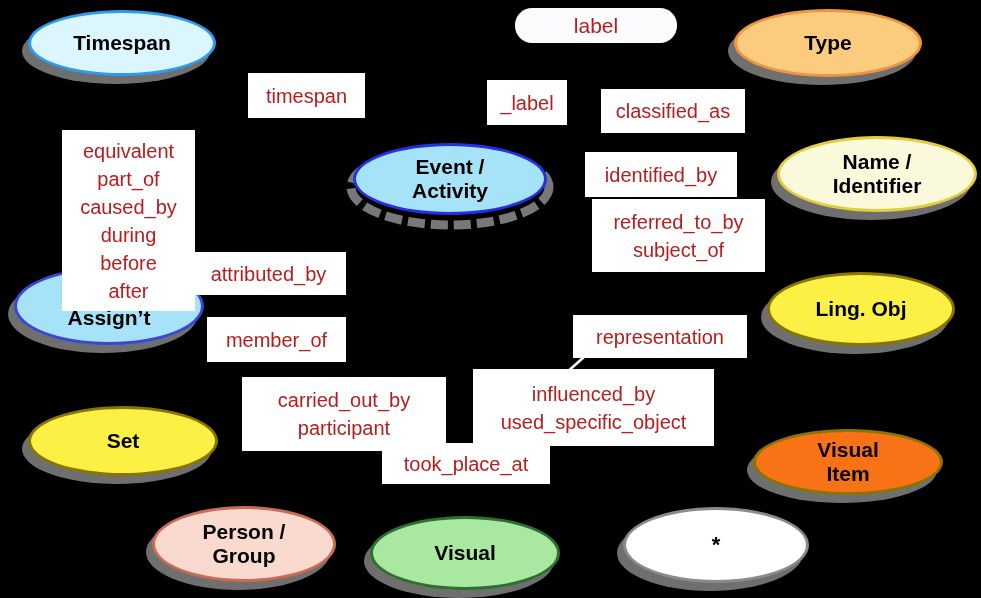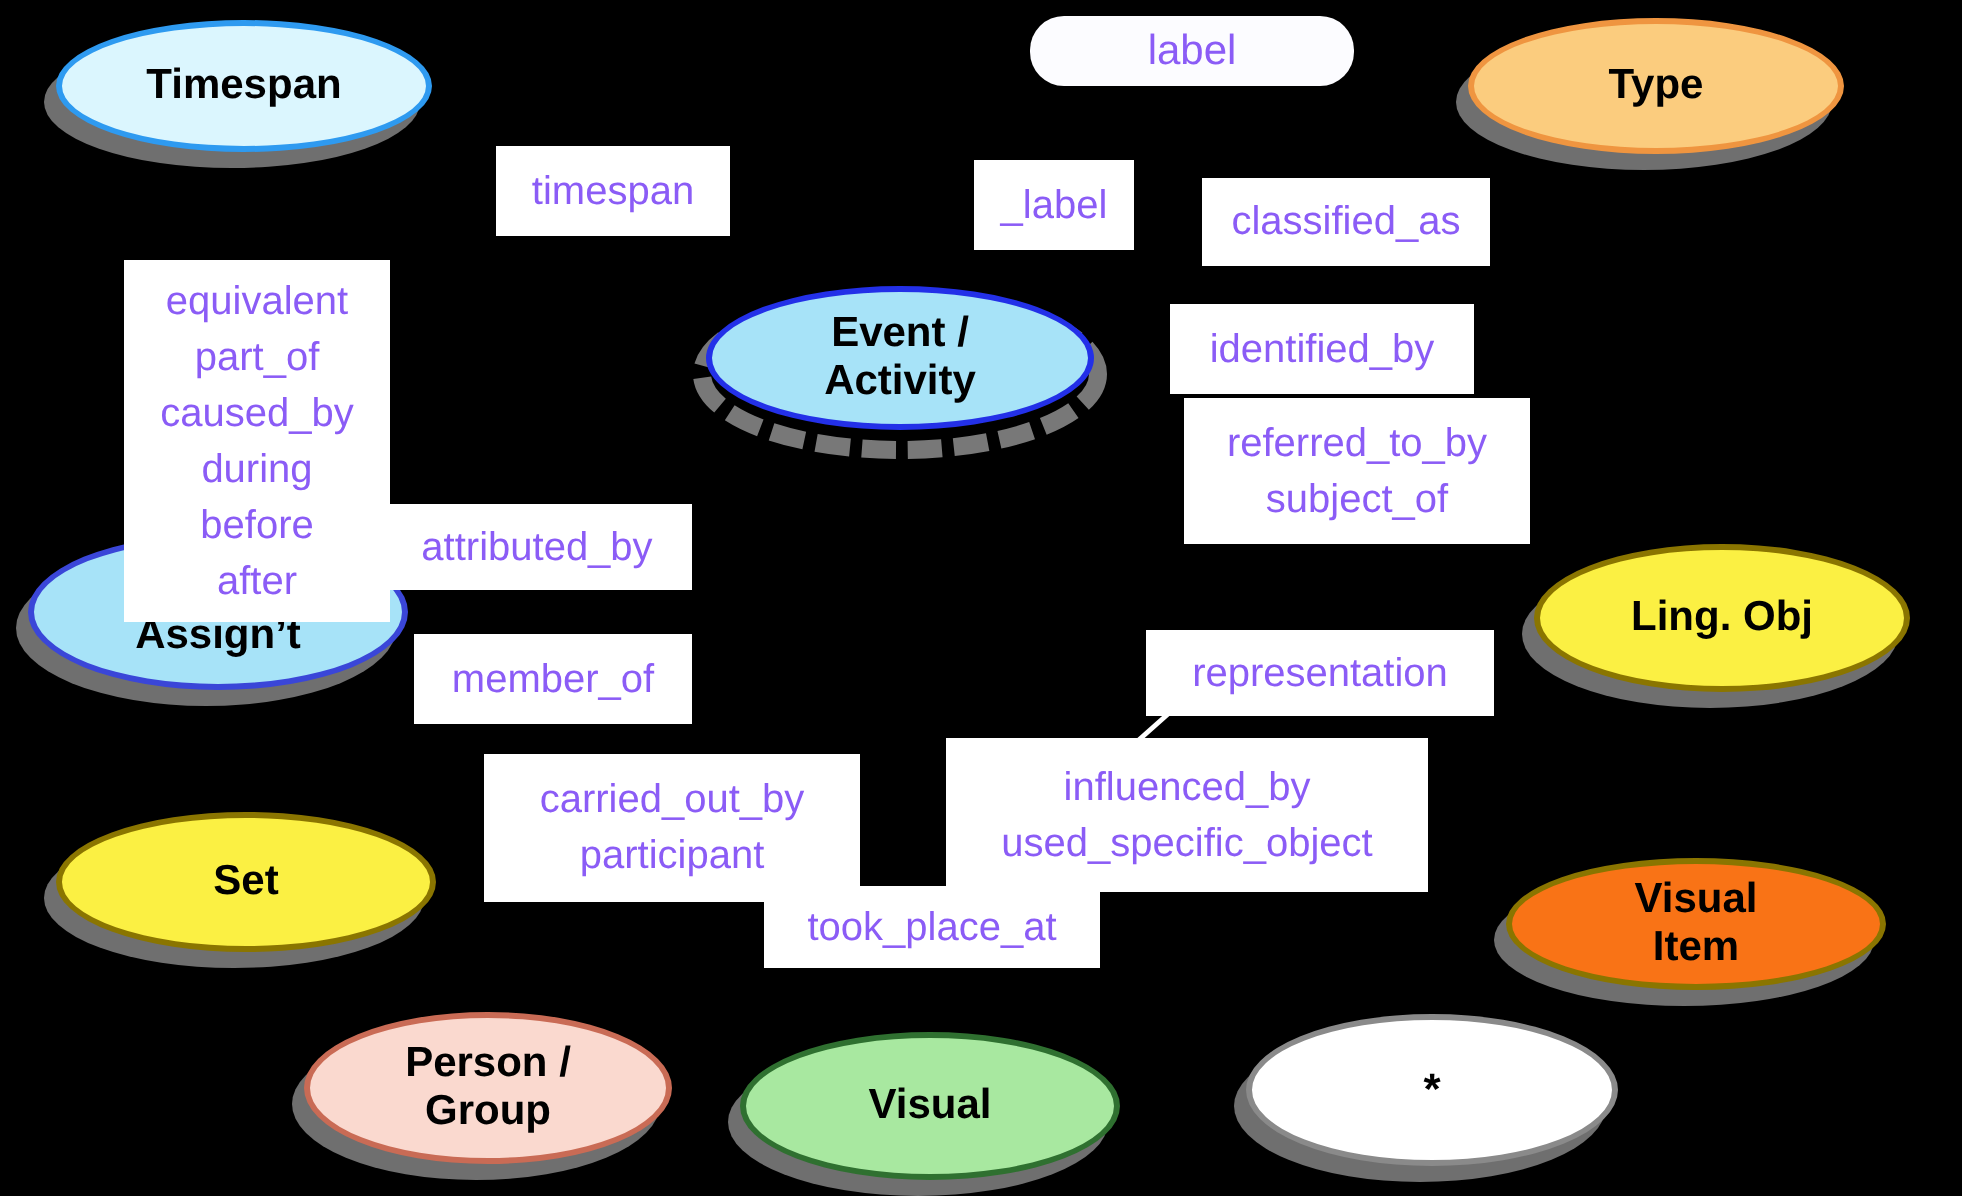--- a/index.html
+++ b/index.html
@@ -9,21 +9,21 @@
   }
   .node{
     position:absolute;border-radius:50%;border:3px solid #000;
     display:flex;align-items:center;justify-content:center;text-align:center;
     font-weight:bold;font-size:21px;line-height:1.15;color:#000;
     box-shadow:-6px 8px 0 #6f6f6f;z-index:3;box-sizing:border-box;
   }
   .node .lbl{white-space:pre-line;}
   .node.no-shadow{box-shadow:none;}
   .box{
-    position:absolute;background:#ffffff;color:#8b5cf6;
+    position:absolute;background:#ffffff;color:#b91c1c;
     display:flex;align-items:center;justify-content:center;text-align:center;
     font-size:20px;line-height:28px;white-space:pre-line;
     z-index:4;box-sizing:border-box;
   }
   .pill{border-radius:17px;background:#fcfcff;z-index:5;}
   .ring-svg{position:absolute;left:0;top:0;z-index:2;}
   .tail-svg{position:absolute;left:0;top:0;z-index:5;pointer-events:none;}
 </style>
 </head>
 <body>
@@ -40,20 +40,24 @@
 
   <div class="node" style="left: 734px; top: 9px; width: 188px; height: 68px; background: rgb(251, 204, 126); border-color: rgb(239, 149, 64);">
     <span class="lbl">Type</span>
   </div>
 
   <div class="node no-shadow" style="left: 353px; top: 143px; width: 194px; height: 72px; background: rgb(167, 227, 248); border-color: rgb(35, 48, 232);">
     <span class="lbl">Event /
 Activity</span>
   </div>
 
+  <div class="node" style="left: 777px; top: 136px; width: 200px; height: 76px; background: rgb(251, 249, 220); border-color: rgb(226, 206, 58);">
+    <span class="lbl">Name /
+Identifier</span>
+  </div>
 
   <div class="node" style="left: 14px; top: 267px; width: 190px; height: 78px; background: rgb(167, 227, 248); border-color: rgb(58, 70, 216);">
     <span class="lbl">Attrib.
 Assign’t</span>
   </div>
 
   <div class="node" style="left: 767px; top: 272px; width: 188px; height: 74px; background: rgb(251, 240, 67); border-color: rgb(138, 117, 0);">
     <span class="lbl">Ling. Obj</span>
   </div>
 
@@ -98,21 +102,21 @@
 
   <div class="box" style="left:592px;top:199px;width:173px;height:73px;">referred_to_by
 subject_of</div>
 
   <div class="box" style="left:191px;top:221px;width:155px;height:43px;margin-top:31px;">attributed_by</div>
 
   <div class="box" style="left:207px;top:317px;width:139px;height:45px;">member_of</div>
 
   <div class="box" style="left:573px;top:315px;width:174px;height:43px;">representation</div>
 
-  <div class="box" style="left:242px;top:377px;width:188px;height:74px;">carried_out_by
+  <div class="box" style="left:242px;top:377px;width:204px;height:74px;">carried_out_by
 participant</div>
 
   <div class="box" style="left:473px;top:369px;width:241px;height:77px;">influenced_by
 used_specific_object</div>
 
   <div class="box" style="left:382px;top:443px;width:168px;height:41px;">took_place_at</div>
 
   <svg class="tail-svg" width="981" height="598">
     <polyline points="584,357 566,373" fill="none" stroke="#ffffff" stroke-width="2.5"></polyline>
   </svg>

